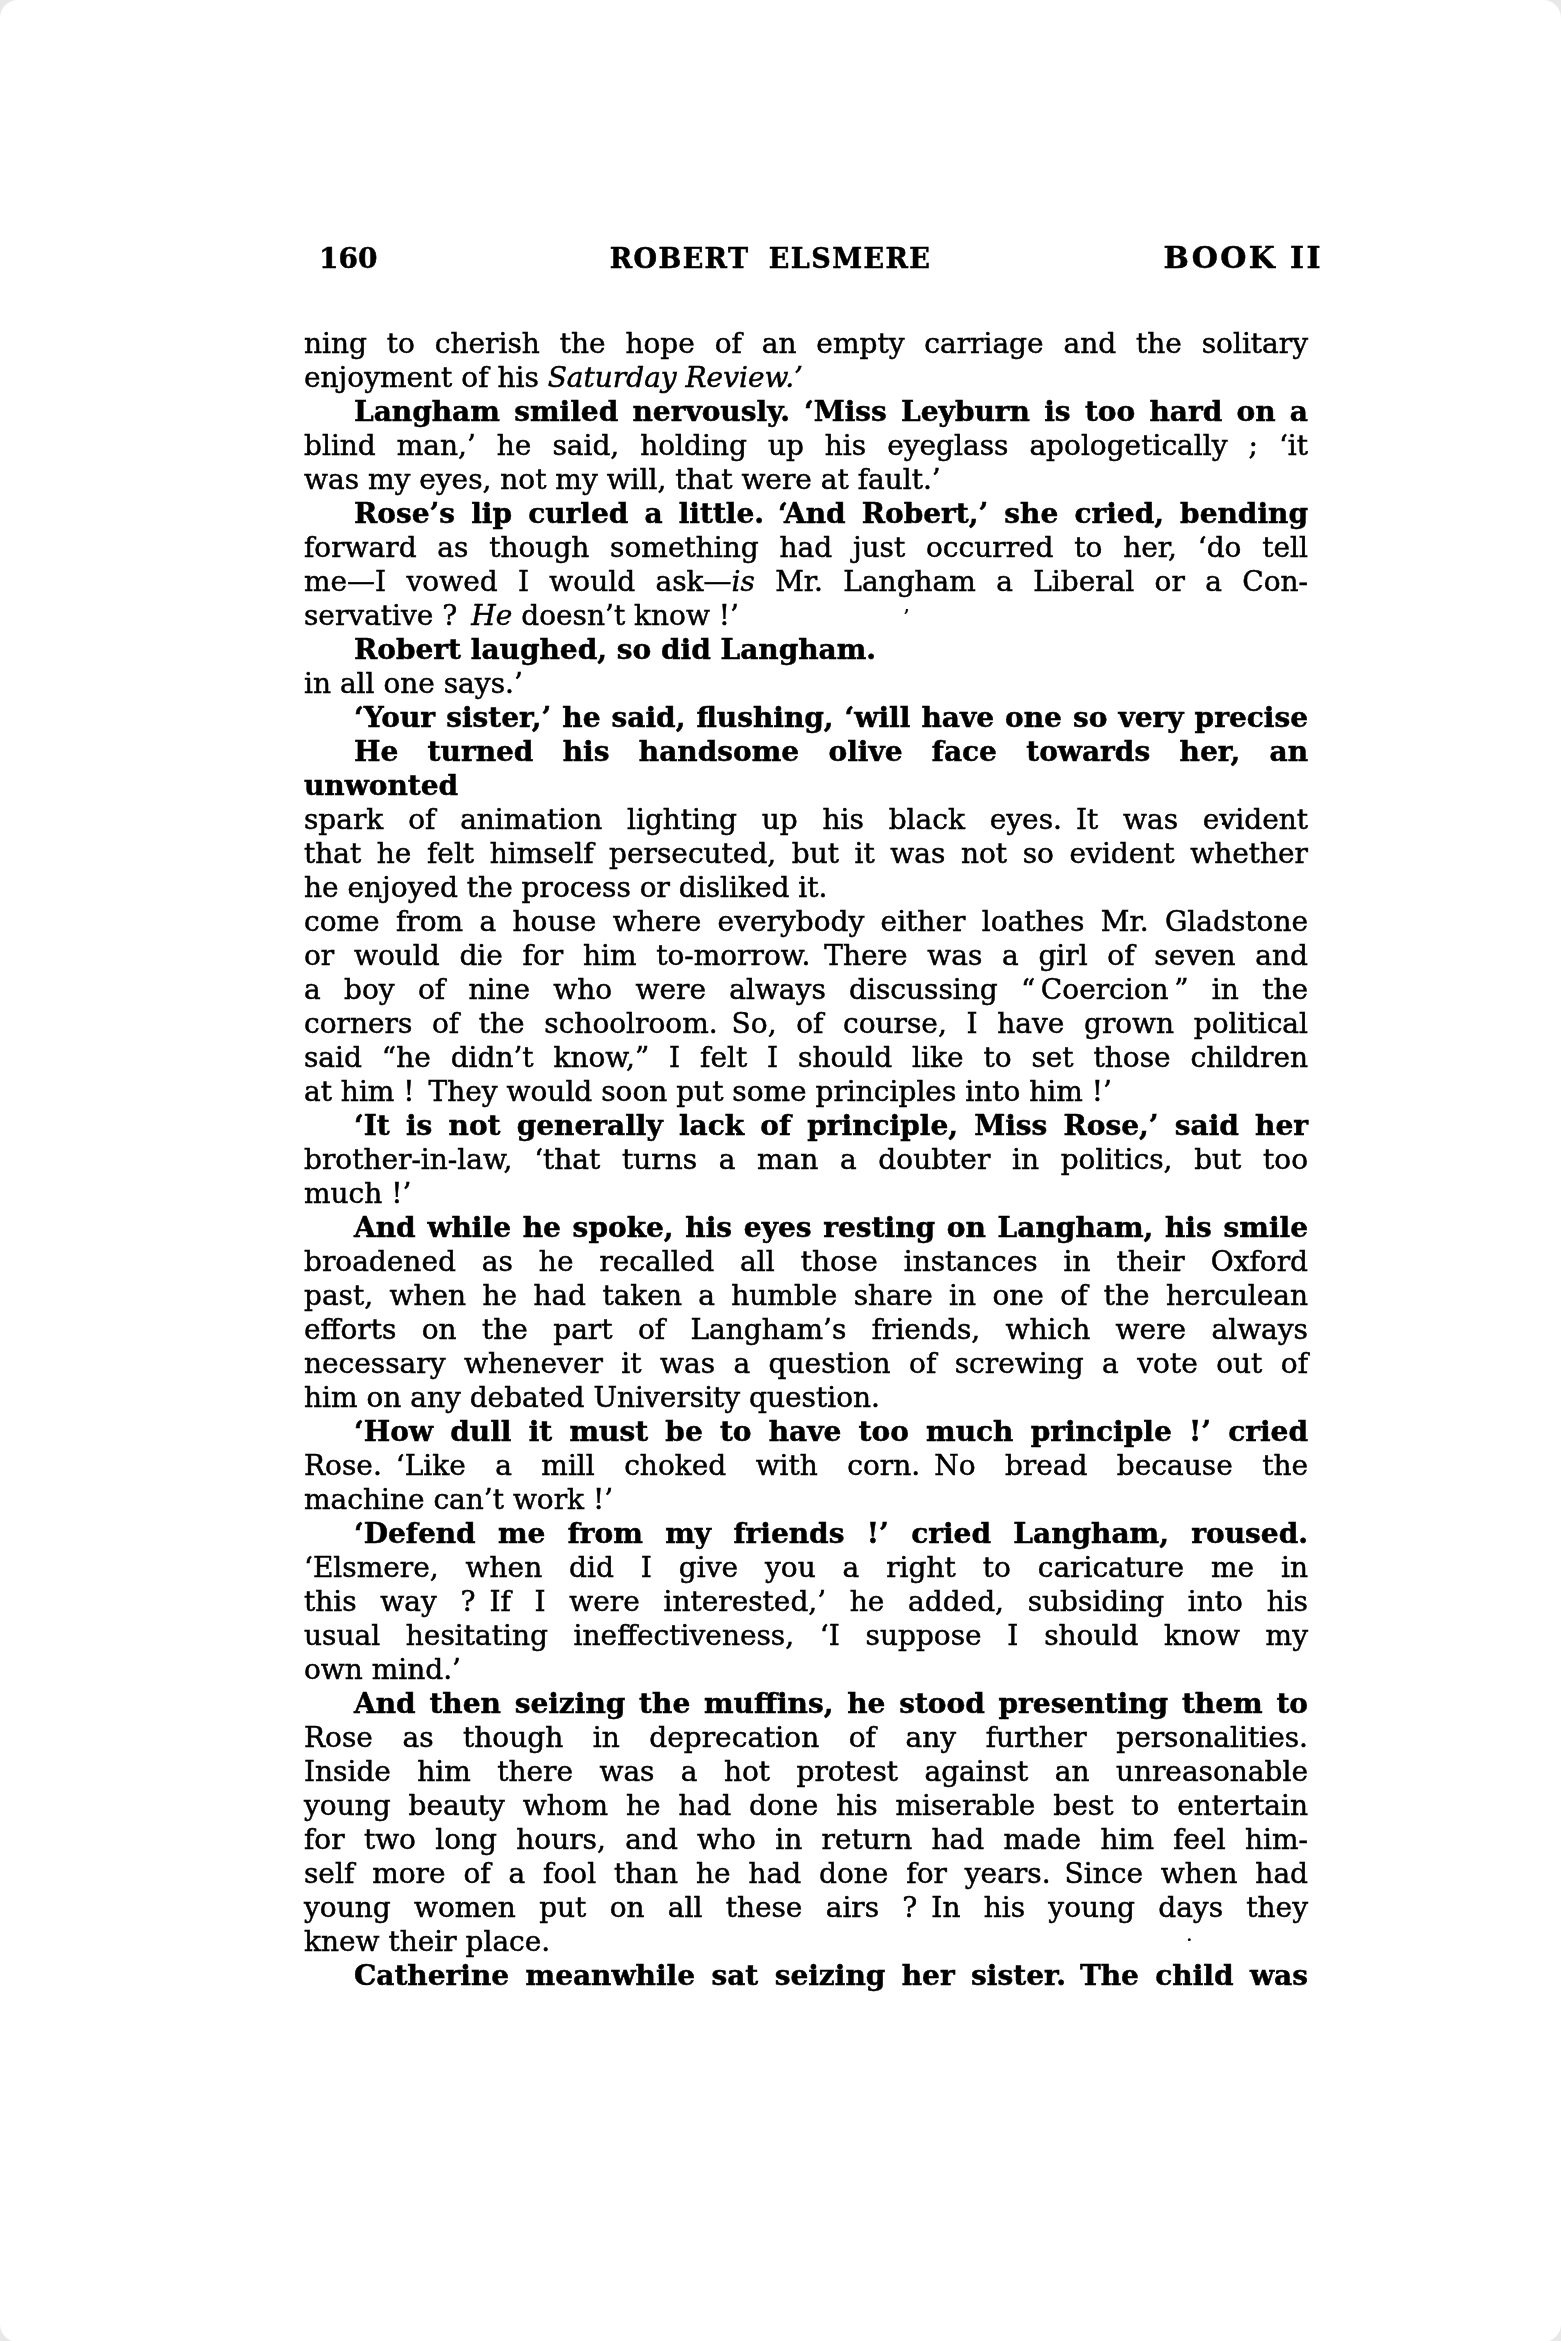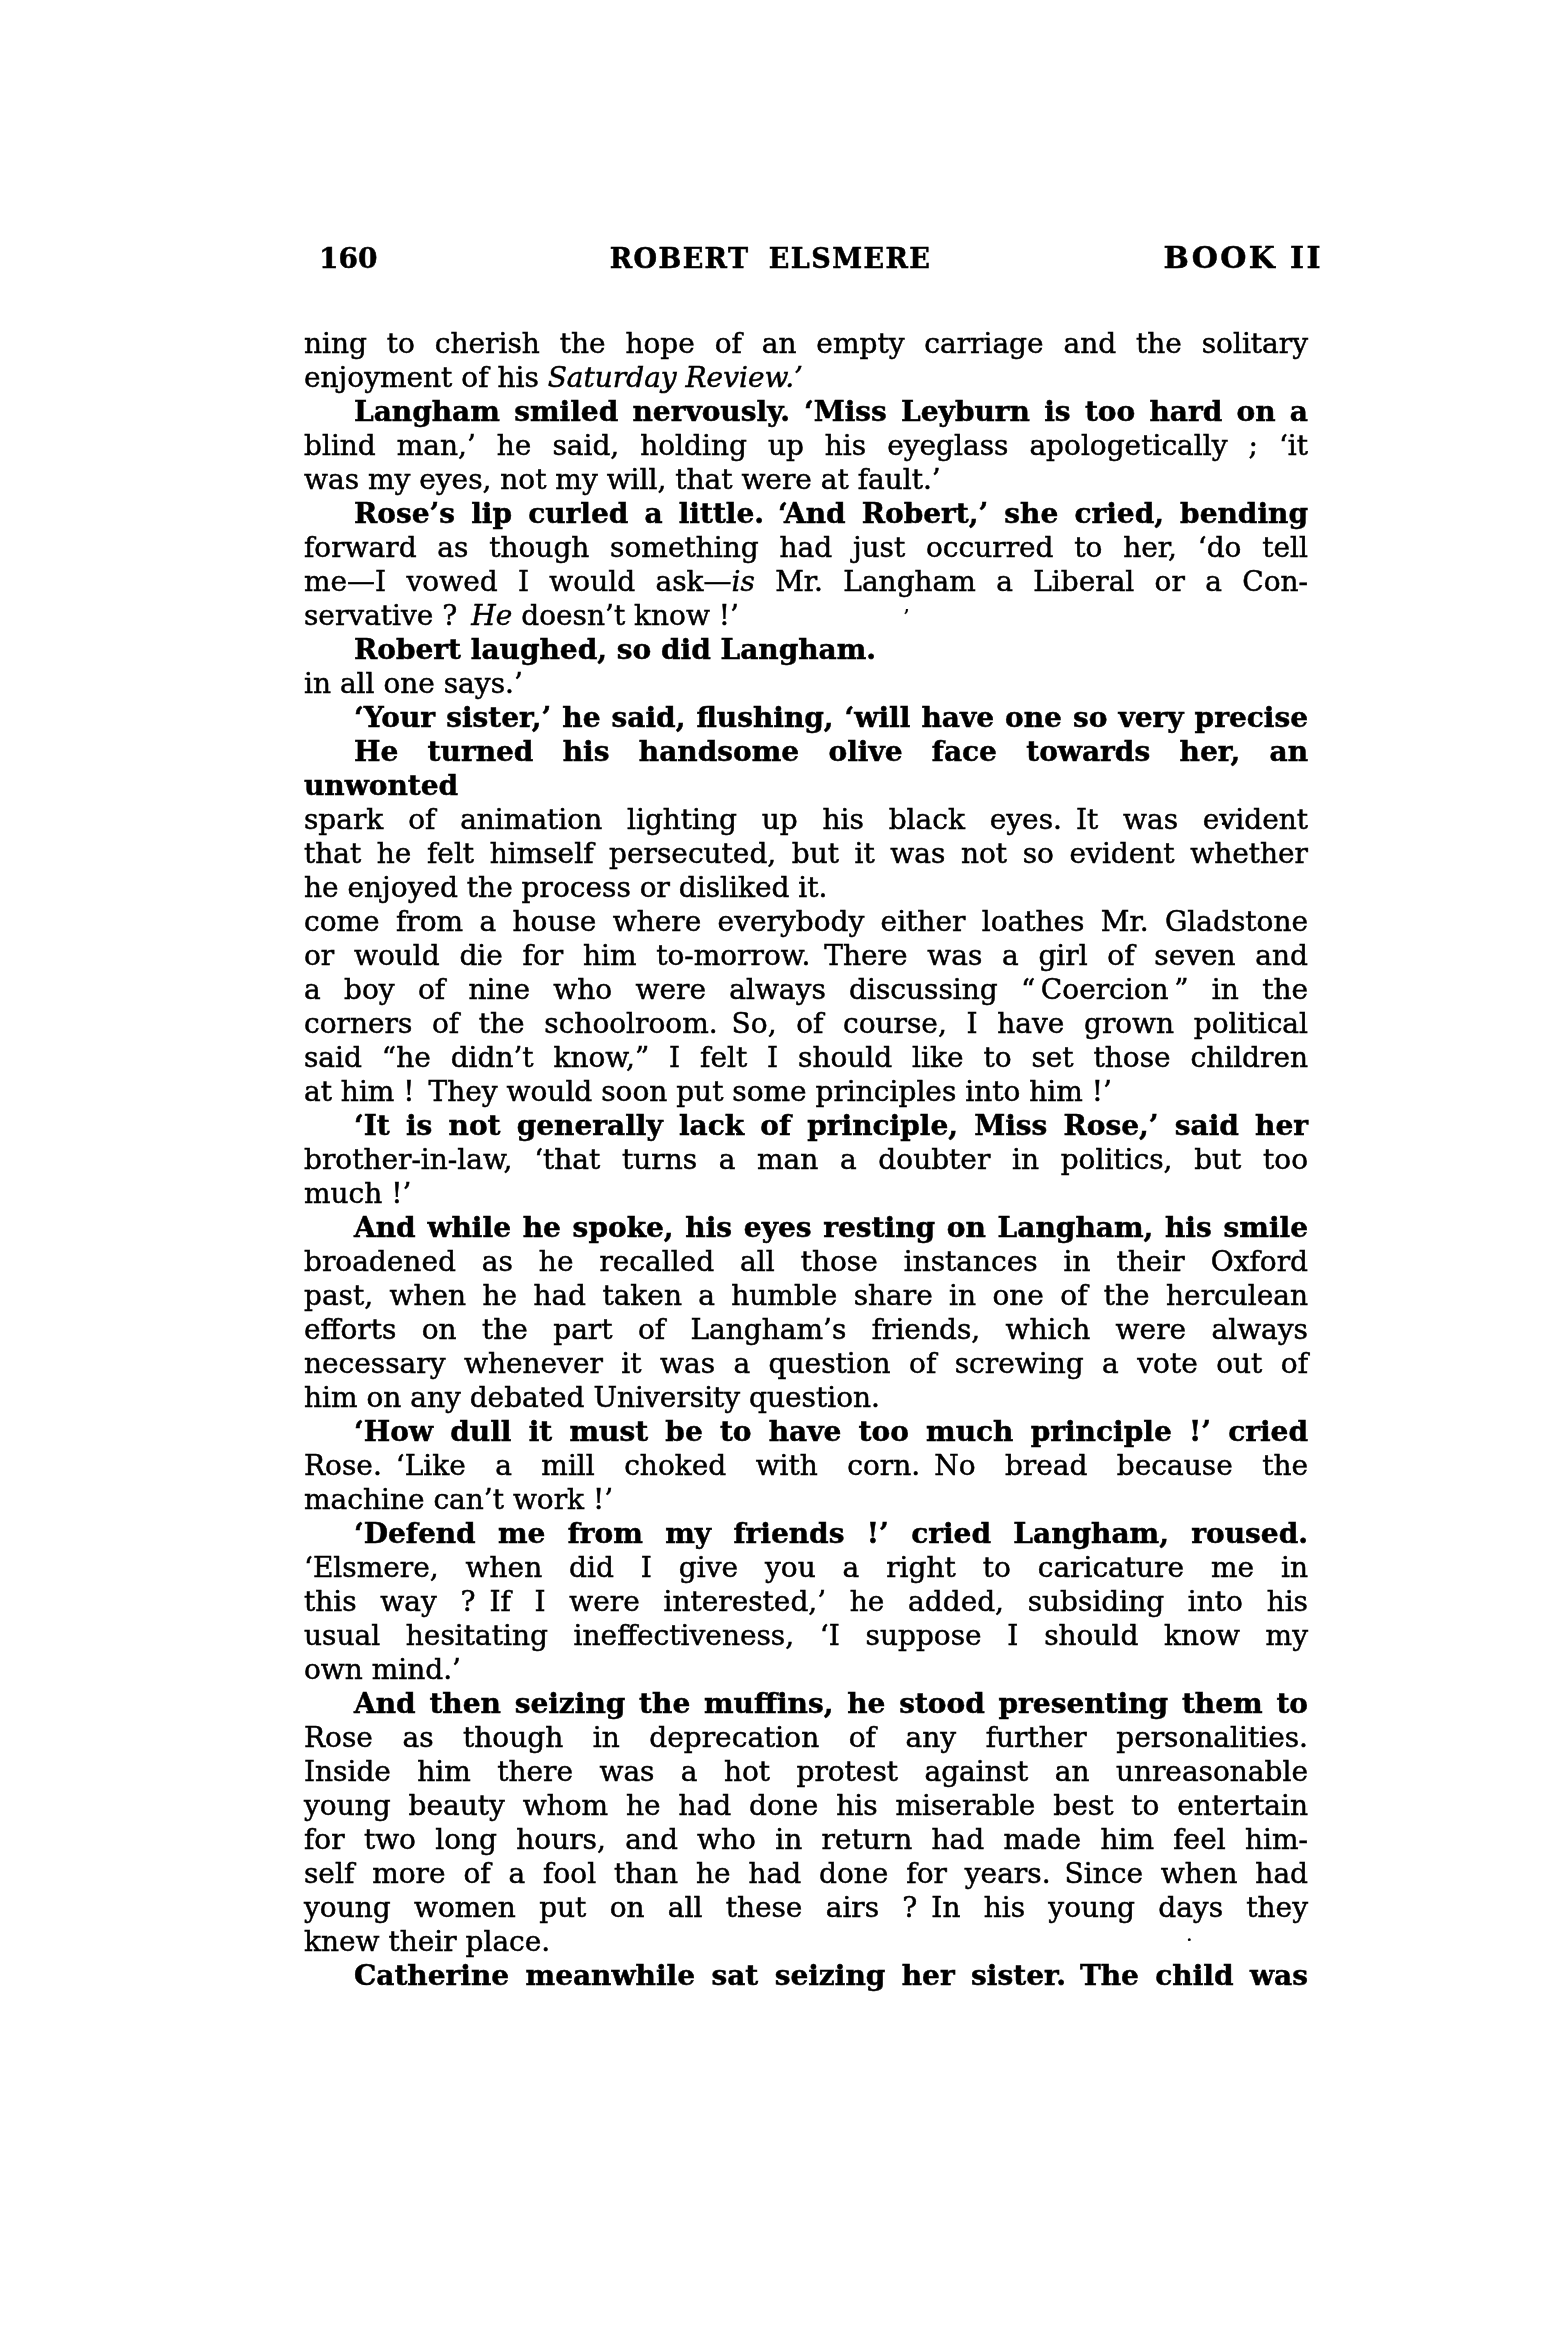--- a/index.html
+++ b/index.html
@@ -4,20 +4,21 @@
 <style>
   html,body{margin:0;padding:0;background:#e8e8e8;}
   .page{
     position:relative;
     width:1561px;height:2342px;
     background:#ffffff;
     color:#000000;
     font-family:"DejaVu Serif", serif;
     -webkit-text-stroke:0.5px #000;
     overflow:hidden;
+    border-radius:18px;
   }
   .header{
     position:absolute;left:319px;top:240px;width:1004px;
     display:flex;align-items:baseline;
   }
   .header .num{font-size:28px;font-weight:700;}
   .header .title{flex:1;text-align:center;font-size:27px;font-weight:700;letter-spacing:1.4px;word-spacing:8.6px;}
   .header .book{font-size:30px;font-weight:700;letter-spacing:2.4px;}
   .text{
     position:absolute;left:304px;top:306px;width:1004px;

